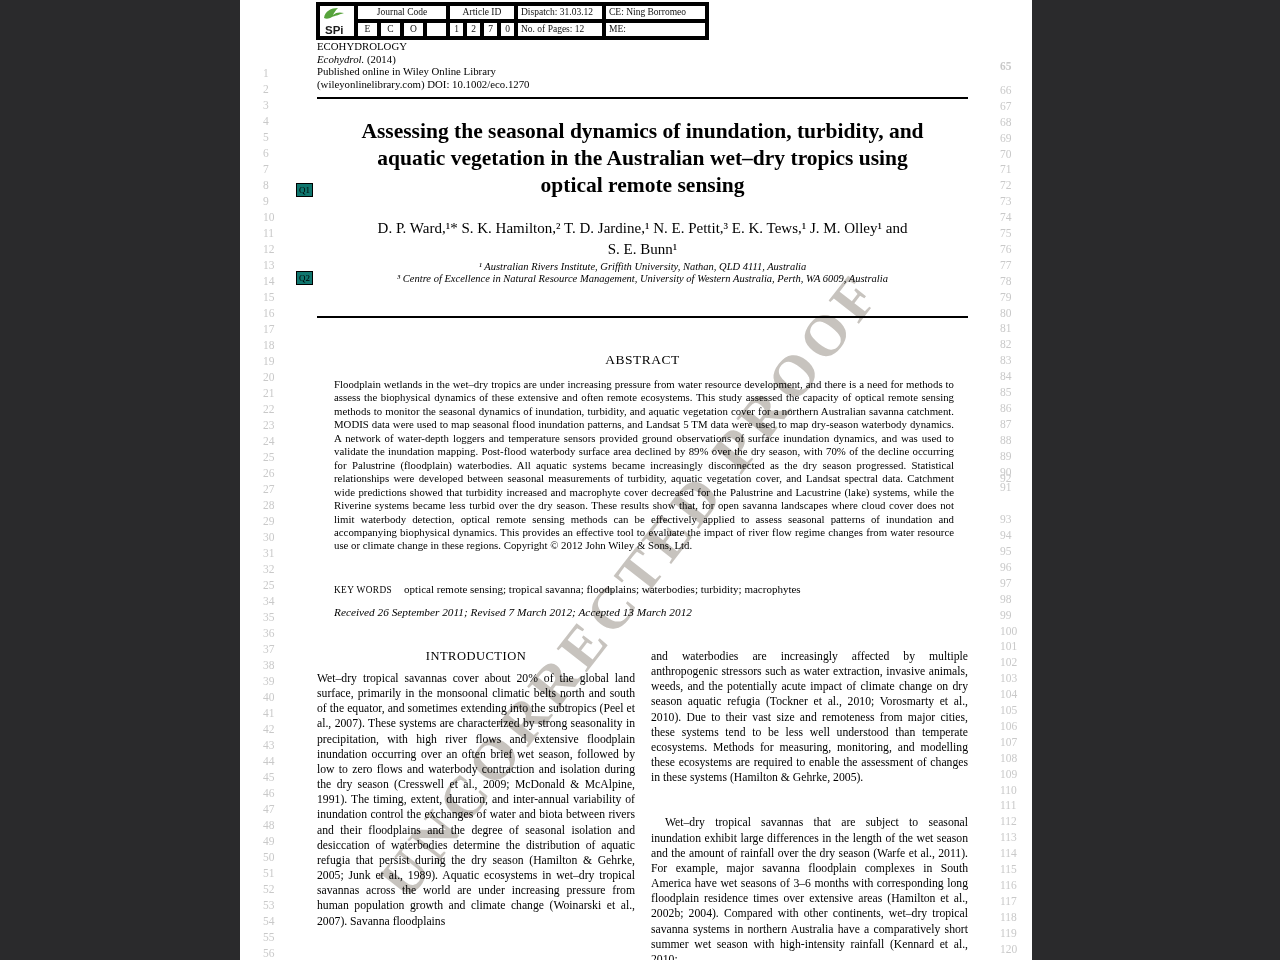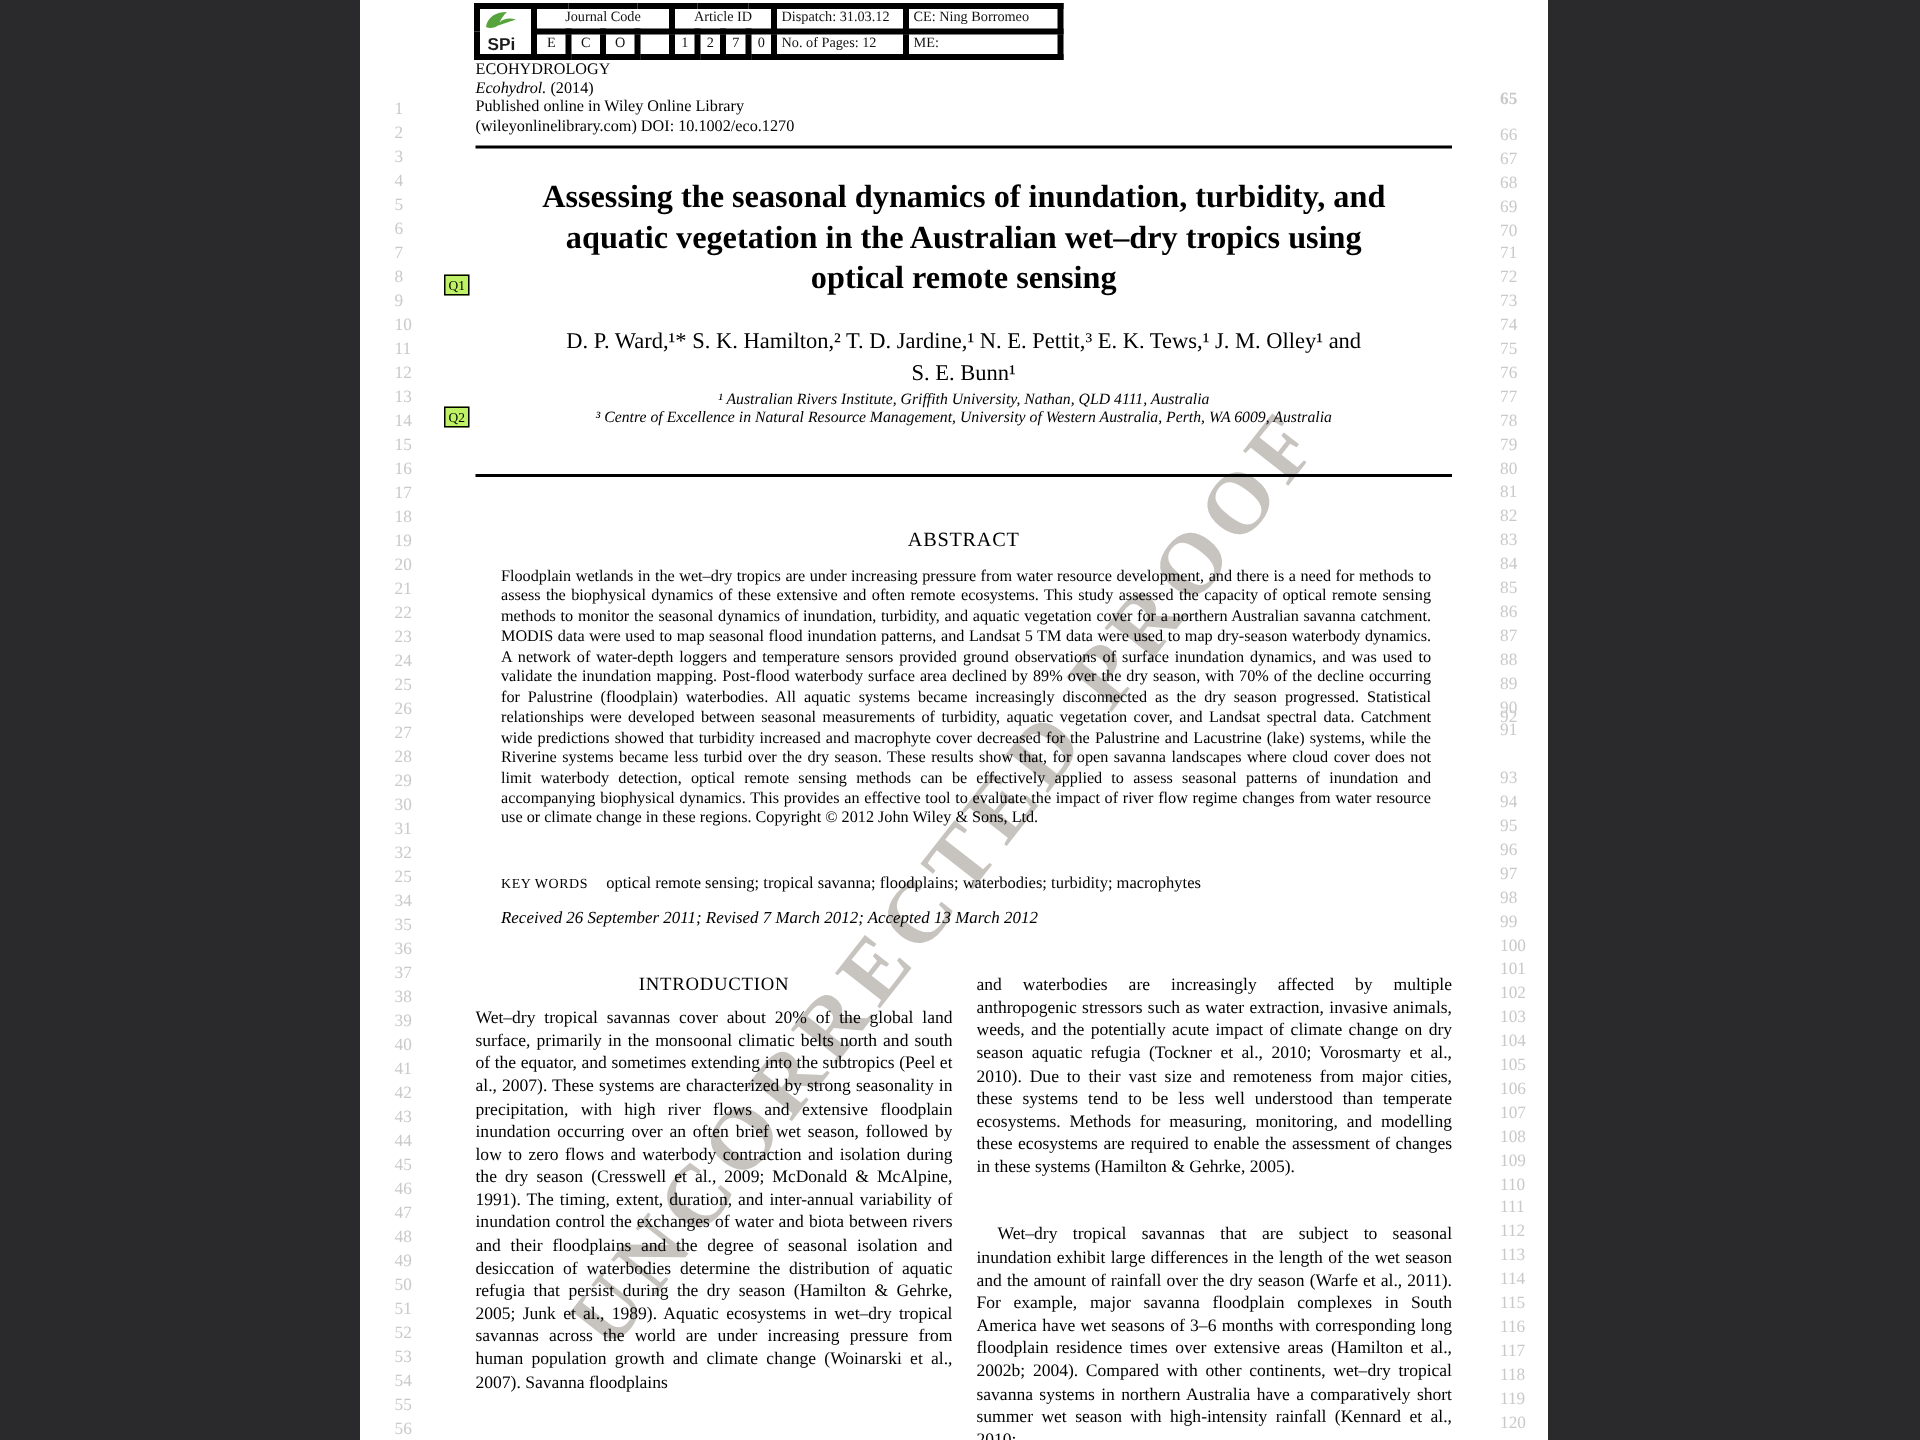--- a/index.html
+++ b/index.html
@@ -34,21 +34,21 @@
   #logo-cell svg{position:absolute;left:3px;top:1px;}
   
   #masthead{left:77px;top:40px;font-size:10.8px;line-height:12.6px;color:#000;}
   #masthead .ital{font-style:italic;}
   .rule{left:77px;width:651px;height:1.5px;background:#000;}
   
   #title{left:77px;top:118px;width:651px;text-align:center;
     font-weight:bold;font-size:21.5px;line-height:27px;color:#000;}
   #title span{display:block;}
   .qtag{
-    left:56px;border:1px solid #000;background:#bef264;
+    left:56px;border:1px solid #000;background:#0f766e;
     font-size:9px;line-height:10px;padding:1px 2px;color:#000;
   }
   #authors{left:77px;top:218px;width:651px;text-align:center;
     font-size:15px;line-height:21px;color:#000;}
   #authors span{display:block;}
   #affils{left:77px;top:261px;width:651px;text-align:center;
     font-style:italic;font-size:10.5px;line-height:12.3px;color:#000;}
   #affils div{white-space:nowrap;}
   
   #abstract-heading{left:77px;top:352px;width:651px;text-align:center;

